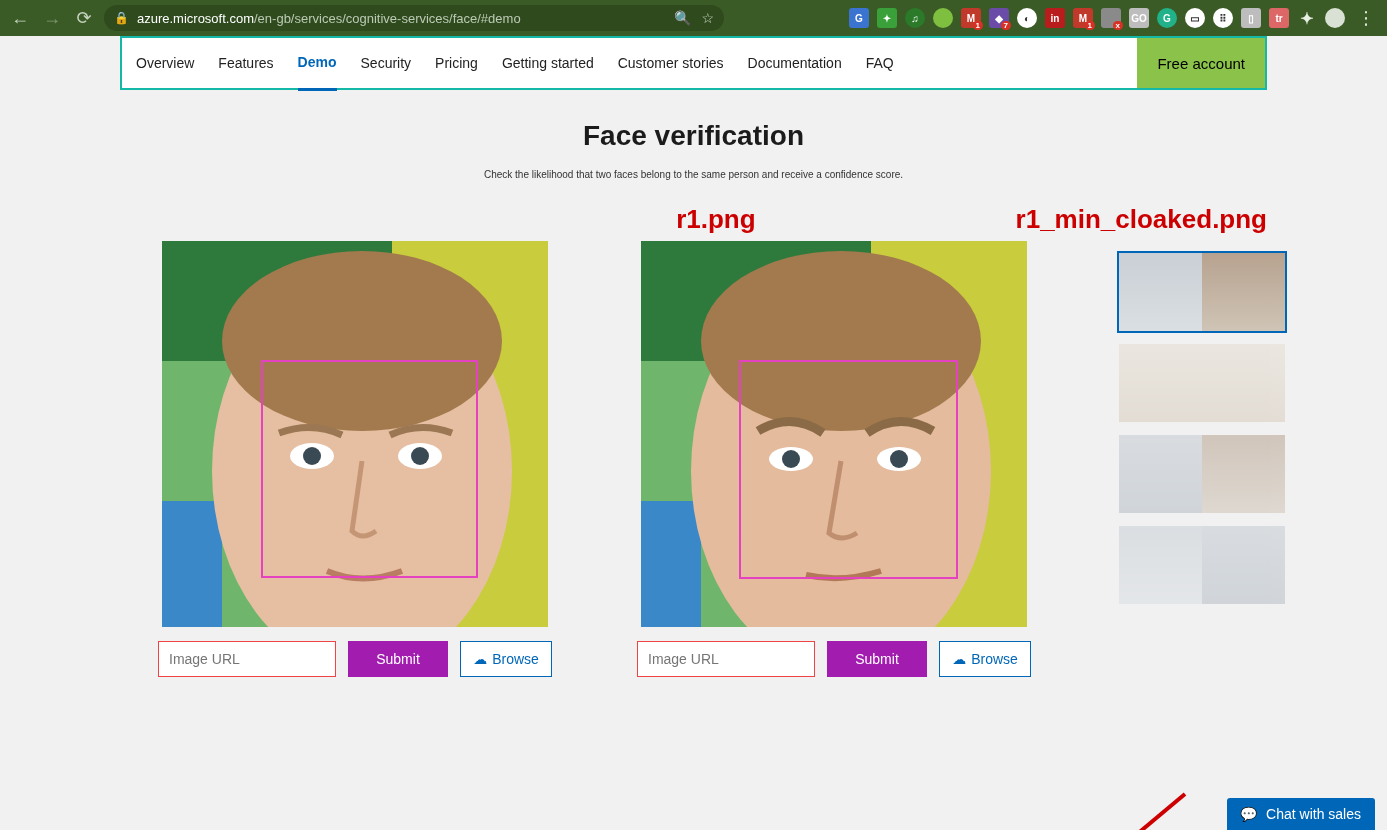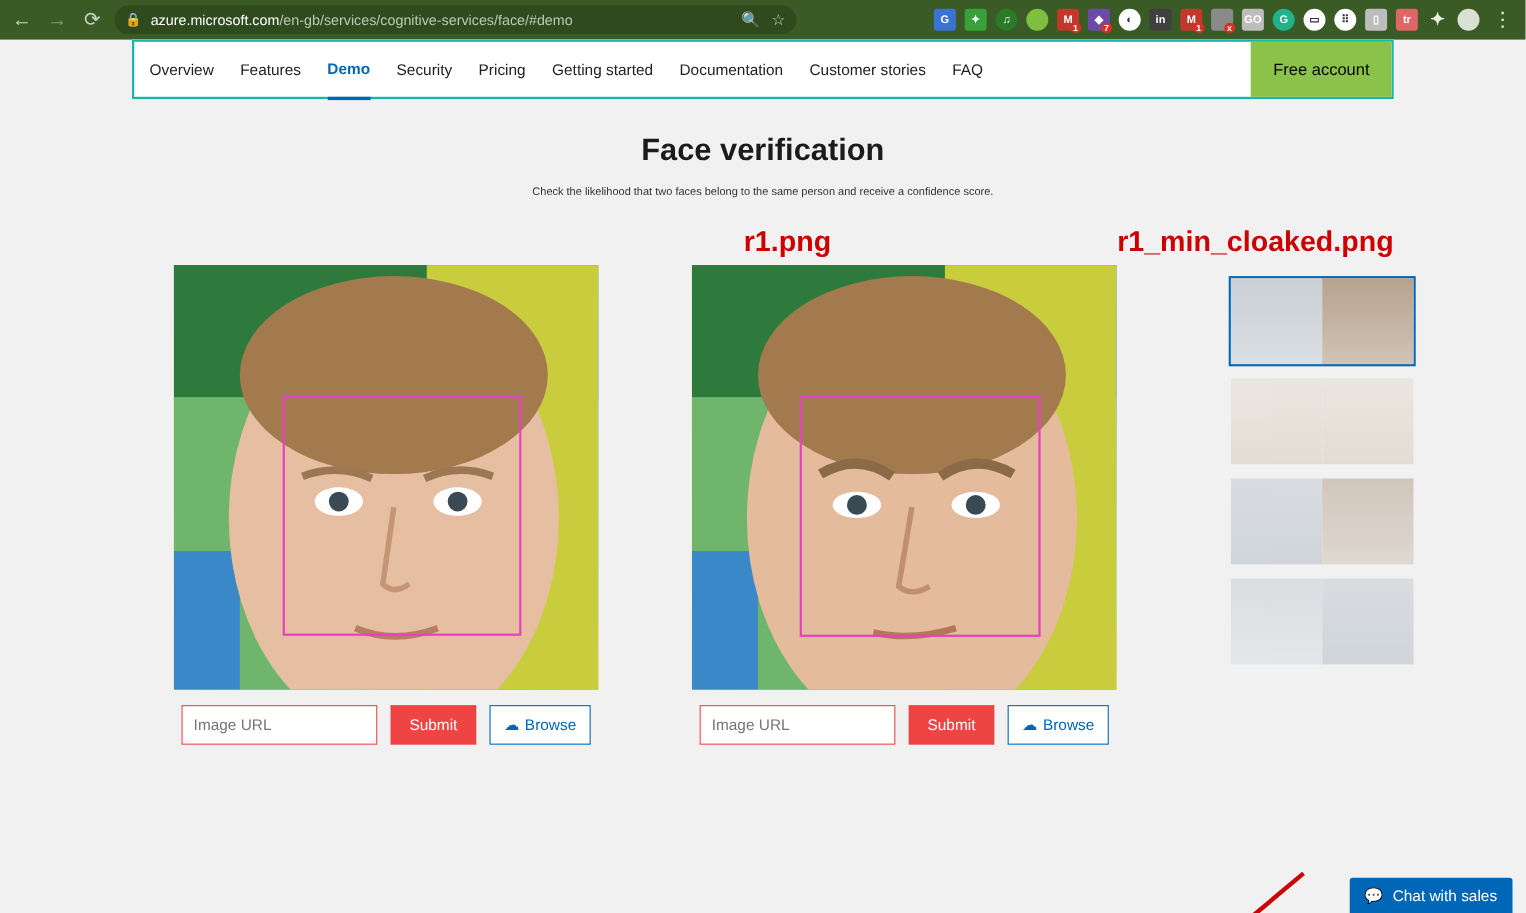--- a/index.html
+++ b/index.html
@@ -77,21 +77,21 @@
       color:#fff;
       position:relative;
     }
     .ext.blue{background:#3b73d1;}
     .ext.green{background:#3aa03a;}
     .ext.dgreen{background:#2a7a2a;border-radius:50%;}
     .ext.lime{background:#7fbf3f;border-radius:50%;}
     .ext.red{background:#c0392b;}
     .ext.purple{background:#6a4ca8;}
     .ext.white{background:#fff;color:#333;border-radius:50%;}
-    .ext.lin{background:#404040;}
+    .ext.lin{background:#b91c1c;}
     .ext.grey{background:#8a8a8a;}
     .ext.teal{background:#21b28a;border-radius:50%;}
     .ext.lgrey{background:#bdbdbd;}
     .ext.rose{background:#d66;}
     .ext.avatar{background:#d9e1d4;border-radius:50%;}
     .badge {
       position:absolute;bottom:-2px;right:-2px;
       background:#d93025;color:#fff;
       font-size:8px;border-radius:6px;
       padding:0 3px;
@@ -190,22 +190,22 @@
       display:flex;gap:12px;align-items:stretch;
       height:36px;
     }
     .url-input{
       width:178px;height:36px;
       border:1px solid #ef4444;
       padding:0 10px;font-size:14px;color:#666;
       background:#fff;
     }
     .submit-btn{
-      background:#ef4444;color:#fff;border:none;
-      width:78px;font-size:14px;cursor:pointer;
+      background:#a21caf;color:#fff;border:none;
+      width:100px;font-size:14px;cursor:pointer;
     }
     .browse-btn{
       background:#fff;color:#0067b8;
       border:1px solid #0067b8;
       width:92px;font-size:14px;cursor:pointer;
       display:flex;align-items:center;justify-content:center;gap:5px;
     }
     
     .thumbs{
       margin-left:auto;margin-right:-20px;
@@ -300,22 +300,22 @@
 </div>
 
 <div class="page-nav-wrap">
   <div class="page-nav">
     <span class="tab">Overview</span>
     <span class="tab">Features</span>
     <span class="tab active">Demo</span>
     <span class="tab">Security</span>
     <span class="tab">Pricing</span>
     <span class="tab">Getting started</span>
+    <span class="tab">Customer stories</span>
     <span class="tab">Documentation</span>
-    <span class="tab">Customer stories</span>
     <span class="tab">FAQ</span>
   </div>
   <div class="free-acct">Free account</div>
 </div>
 
 <div class="content">
   <h2 class="page-title">Face verification</h2>
   <p class="page-desc">Check the likelihood that two faces belong to the same person and receive a confidence score.</p>
 
   <div class="annot-row">

